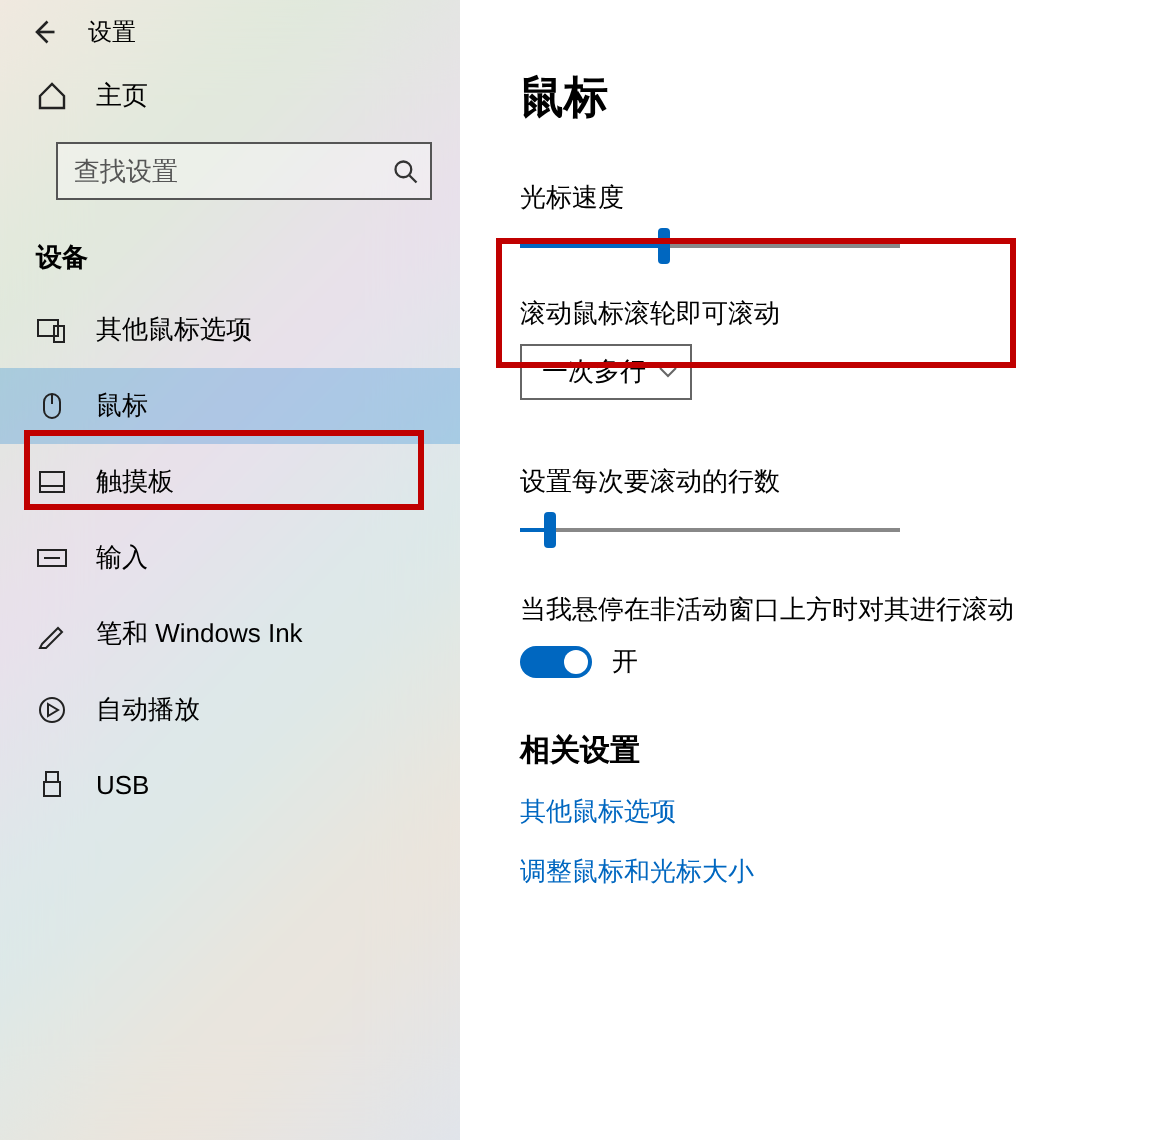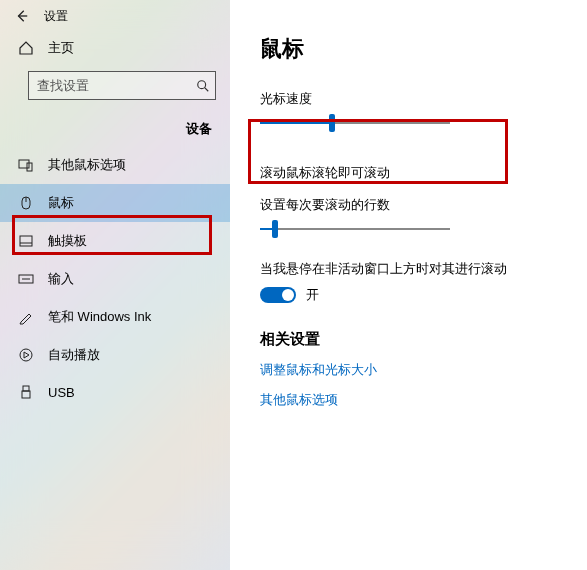--- a/index.html
+++ b/index.html
@@ -68,21 +68,20 @@
   .search-icon-box {
     position: absolute;
     right: 6px; top: 50%;
     transform: translateY(-50%);
     color: #333;
   }
   .section-header {
     padding: 10px 18px 8px 18px;
     font-weight: bold;
     font-size: 13px;
-    text-align: right;
   }
   .nav-item {
     display: flex;
     align-items: center;
     gap: 14px;
     padding: 10px 18px;
     font-size: 13px;
     cursor: pointer;
     position: relative;
   }
@@ -322,41 +321,49 @@
 
   <div class="section-block" style="padding-top:4px;">
     <div class="field-label">光标速度</div>
     <div class="slider-track">
       <div class="slider-line"></div>
       <div class="slider-fill" style="width: 38%;"></div>
       <div class="slider-thumb" style="left: 38%;"></div>
     </div>
   </div>
 
-  <div class="section-block" style="margin-top:32px;font-family:Liberation Mono, monospace;">
+  <div class="section-block" style="margin-top:16px;font-family:Liberation Mono, monospace;">
     <div class="field-label">滚动鼠标滚轮即可滚动</div>
+    <div class="dropdown">
+      <span>一次多行</span>
+      <span class="chev">
+        <svg width="10" height="10" viewBox="0 0 10 10">
+            <path d="M1 3 L5 7 L9 3" stroke="#666" fill="none"></path>
+          </svg>
+      </span>
+    </div>
   </div>
 
   <div class="section-block">
     <div class="field-label">设置每次要滚动的行数</div>
     <div class="slider-track">
       <div class="slider-line"></div>
       <div class="slider-fill" style="width: 8%;"></div>
       <div class="slider-thumb" style="left: 8%;"></div>
     </div>
   </div>
 
   <div class="section-block" style="margin-top:22px;">
     <div class="field-label">当我悬停在非活动窗口上方时对其进行滚动</div>
     <div class="toggle-row">
       <div class="toggle"></div>
       <span>开</span>
     </div>
   </div>
 
   <div class="related-header">相关设置</div>
+  <div class="link">其他鼠标选项</div>
   <div class="link">调整鼠标和光标大小</div>
-  <div class="link">其他鼠标选项</div>
 
   <div style="height:24px;"></div>
 
   <div class="highlight-box-main"></div>
 </div>
 
 </body></html>

